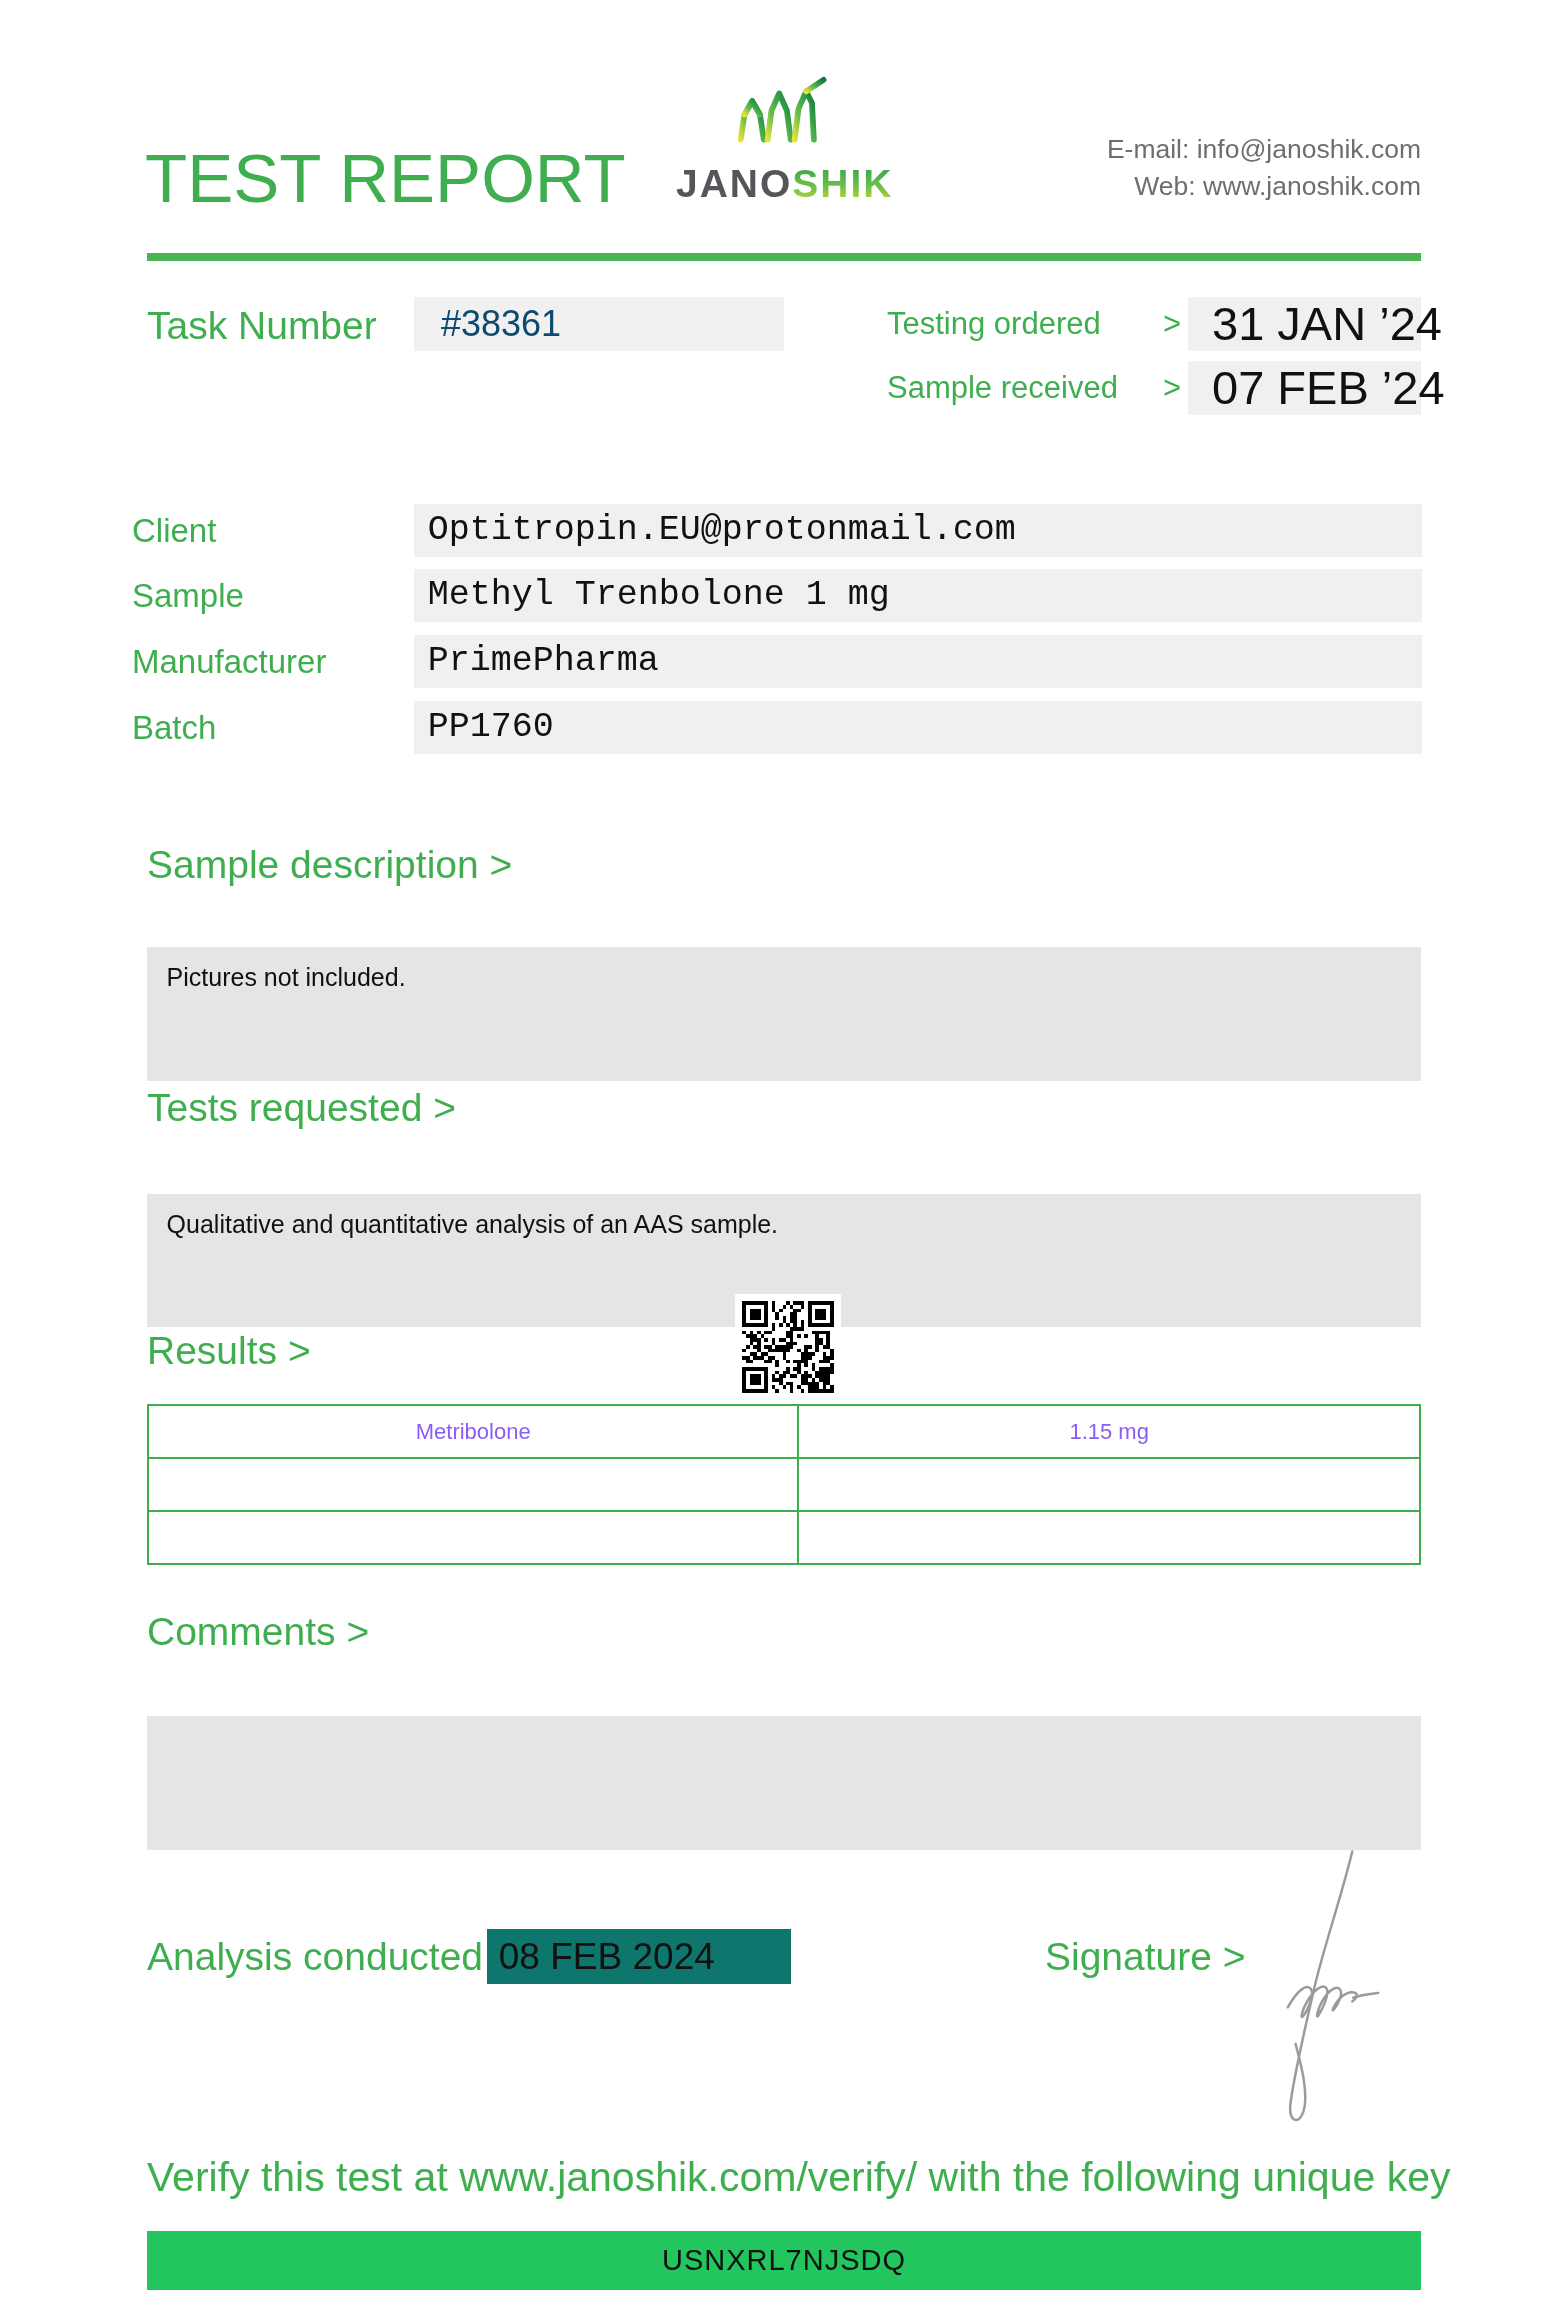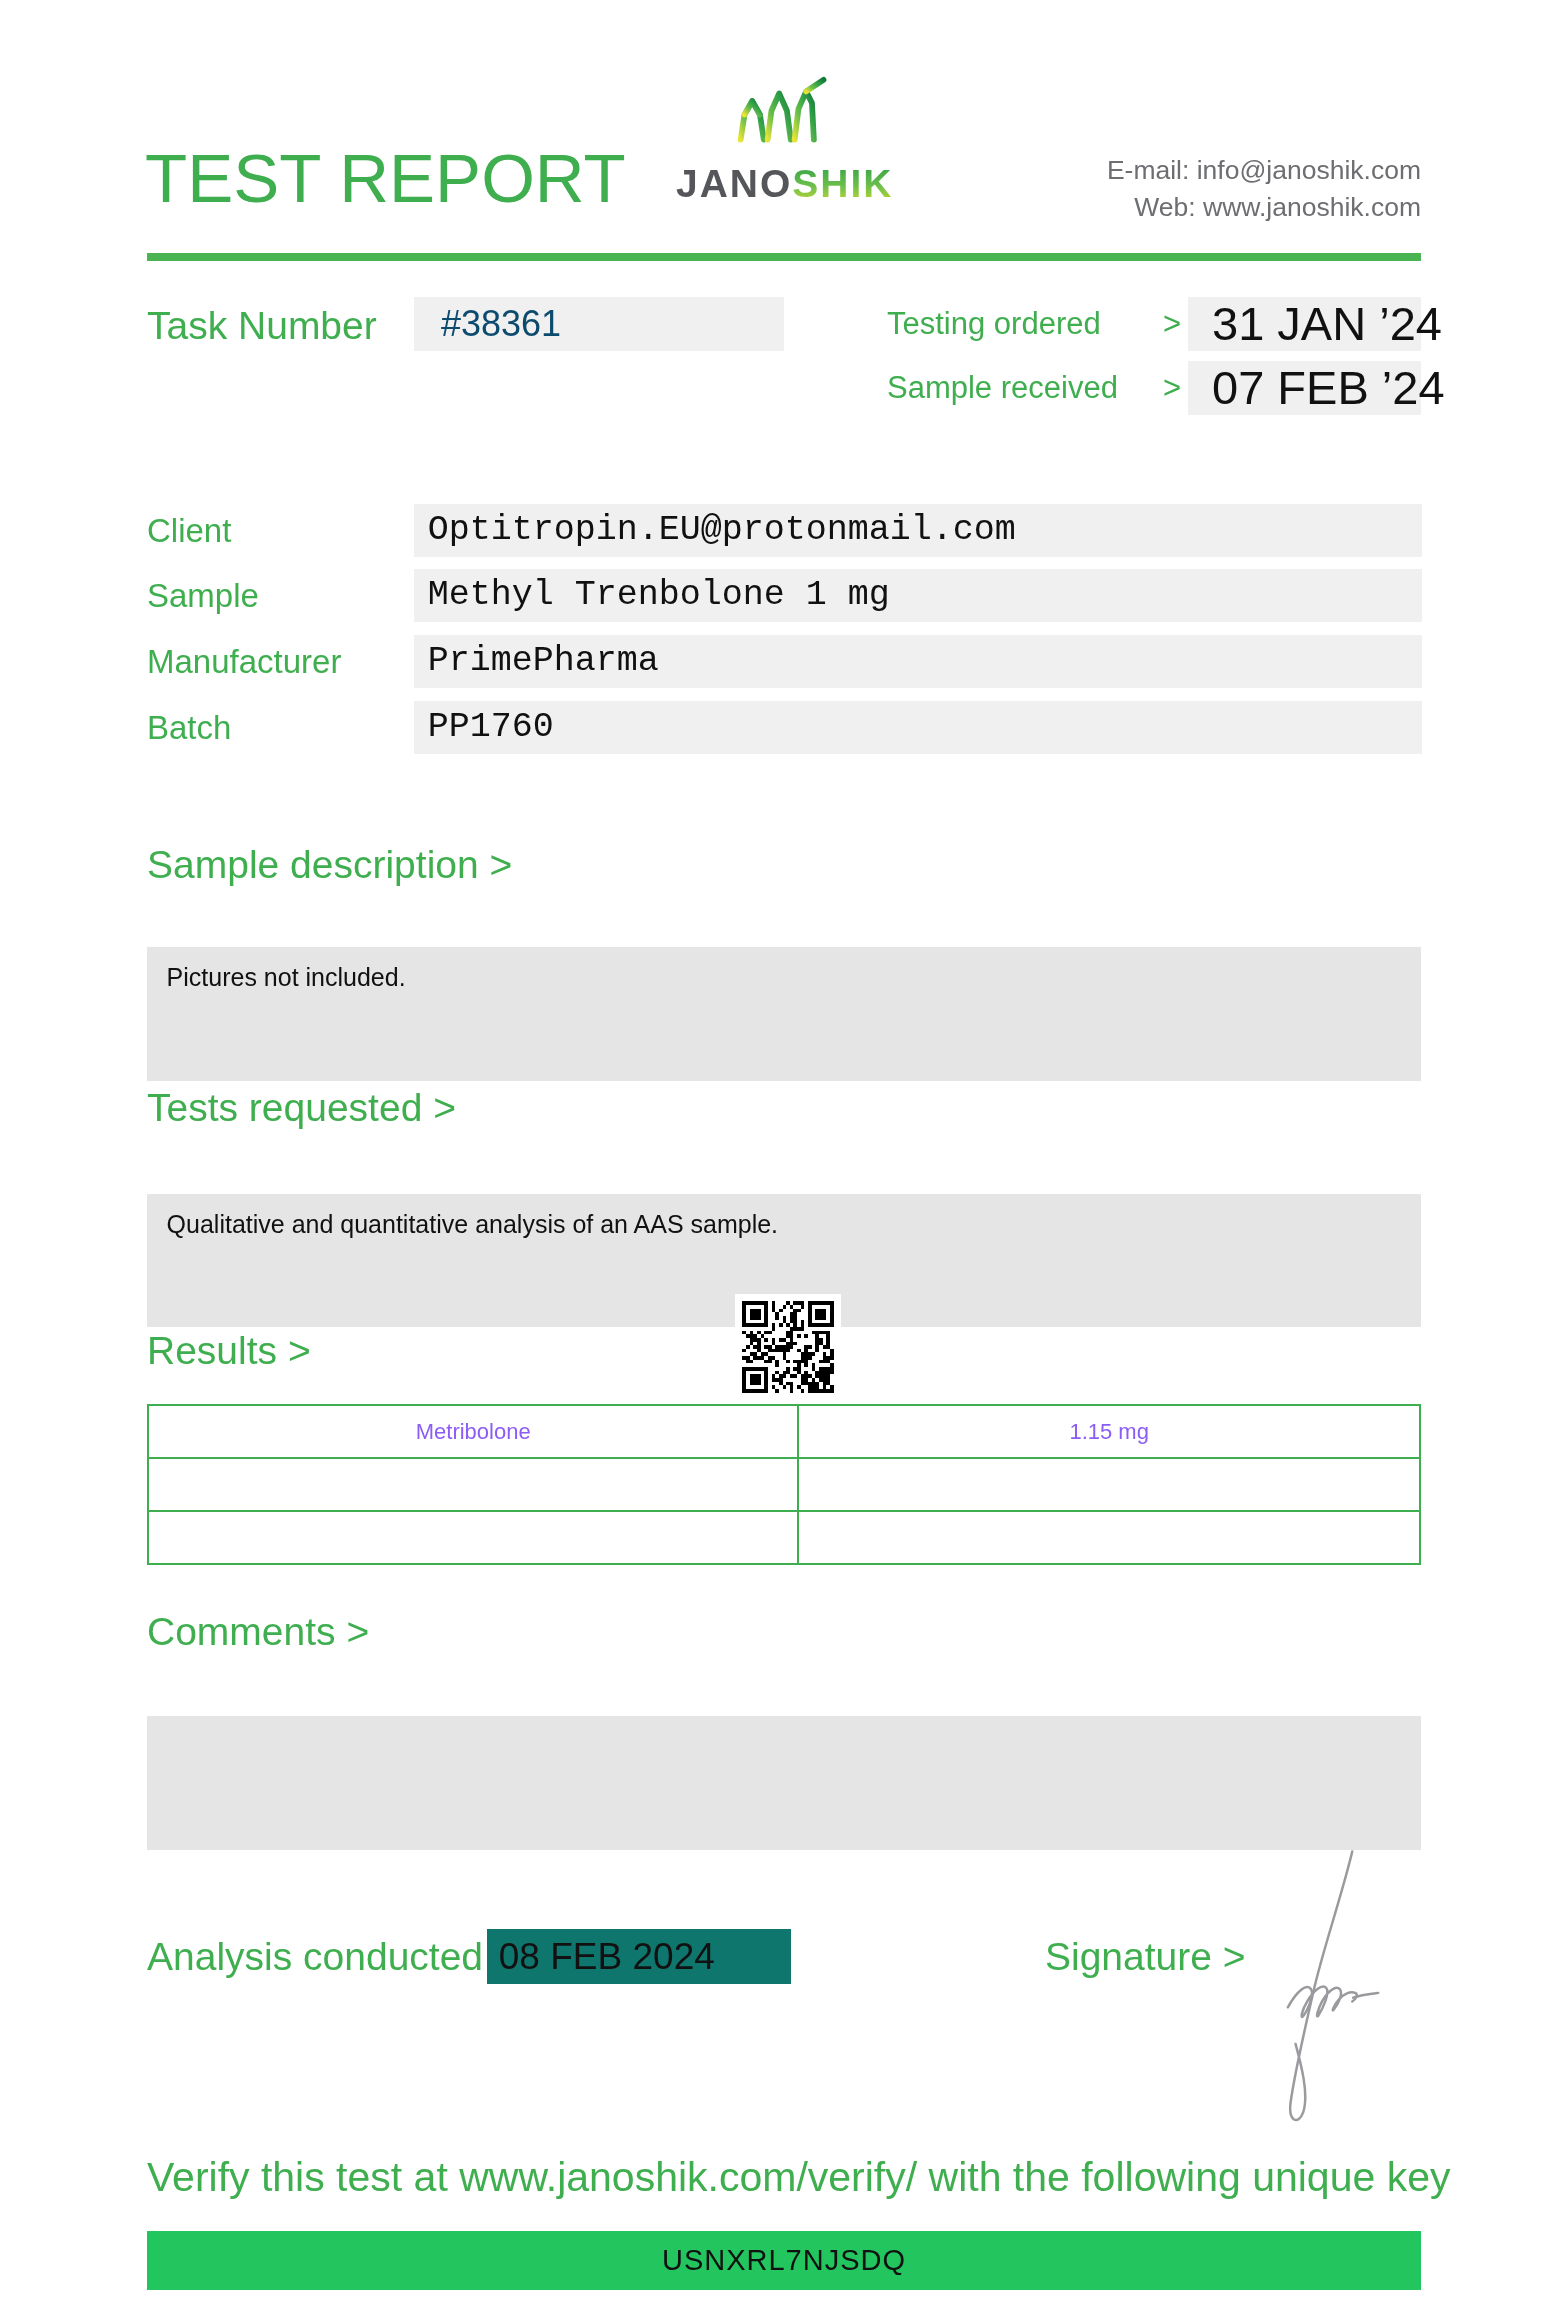--- a/index.html
+++ b/index.html
@@ -8,36 +8,36 @@
 
   
   .title{position:absolute;left:145px;top:139px;font-size:69px;font-weight:500;
          color:#3fae4f;letter-spacing:0px;white-space:nowrap;}
   .logo{position:absolute;left:676px;top:76px;width:216px;text-align:center;}
   .logo-icon{display:block;margin:0 auto;width:106px;height:82px;}
   .logo-text{display:block;margin-top:3.9px;font-size:39px;font-weight:700;letter-spacing:2px;white-space:nowrap;}
   .logo-jano{color:#55565a;}
   .logo-shik{background:linear-gradient(180deg,#2f9e47 0%,#6abf4b 55%,#cdd92f 100%);
              -webkit-background-clip:text;background-clip:text;color:transparent;}
-  .contact{position:absolute;right:147px;top:152px;text-align:right;font-size:26.5px;
+  .contact{position:absolute;right:147px;top:131px;text-align:right;font-size:26.5px;
            color:#6d6e71;line-height:37px;white-space:nowrap;}
   .rule{position:absolute;left:147px;top:253px;width:1274px;height:7.8px;background:#4ab453;}
 
   
   .task-label{position:absolute;left:147px;top:304px;font-size:39px;color:#3fae4f;white-space:nowrap;}
   .task-value{position:absolute;left:414px;top:297px;width:370px;height:54px;background:#f0f0f1;
               font-size:36px;line-height:54px;padding-left:27px;box-sizing:border-box;color:#0c4a6e;}
   .date-label{position:absolute;left:887px;width:294px;font-size:31px;color:#3fae4f;
               display:flex;justify-content:space-between;align-items:center;height:54px;}
   .date-value{position:absolute;left:1188px;width:233px;height:54px;background:#f0f0f1;
               font-size:47px;line-height:54px;padding-left:24px;box-sizing:border-box;color:#111;white-space:nowrap;}
   .row1{top:297px;} .row2{top:361px;}
 
   
-  .info-label{position:absolute;left:147px;height:53px;font-size:33px;color:#3fae4f;
+  .info-label{position:absolute;left:132px;height:53px;font-size:33px;color:#3fae4f;
               display:flex;align-items:center;white-space:nowrap;}
   .info-value{position:absolute;left:414px;width:1008px;height:53px;background:#f0f0f1;
               font-size:35px;line-height:53px;padding-left:13.7px;box-sizing:border-box;color:#111;white-space:nowrap;font-family:Liberation Mono, monospace;}
 
   
   .sec-heading{position:absolute;left:147px;font-size:39px;color:#3fae4f;white-space:nowrap;}
   .sec-box{position:absolute;left:147px;width:1274px;background:#e5e5e5;box-sizing:border-box;
            font-size:25px;color:#111;padding:15.7px 19.6px;margin-top:34px;}
 
   

